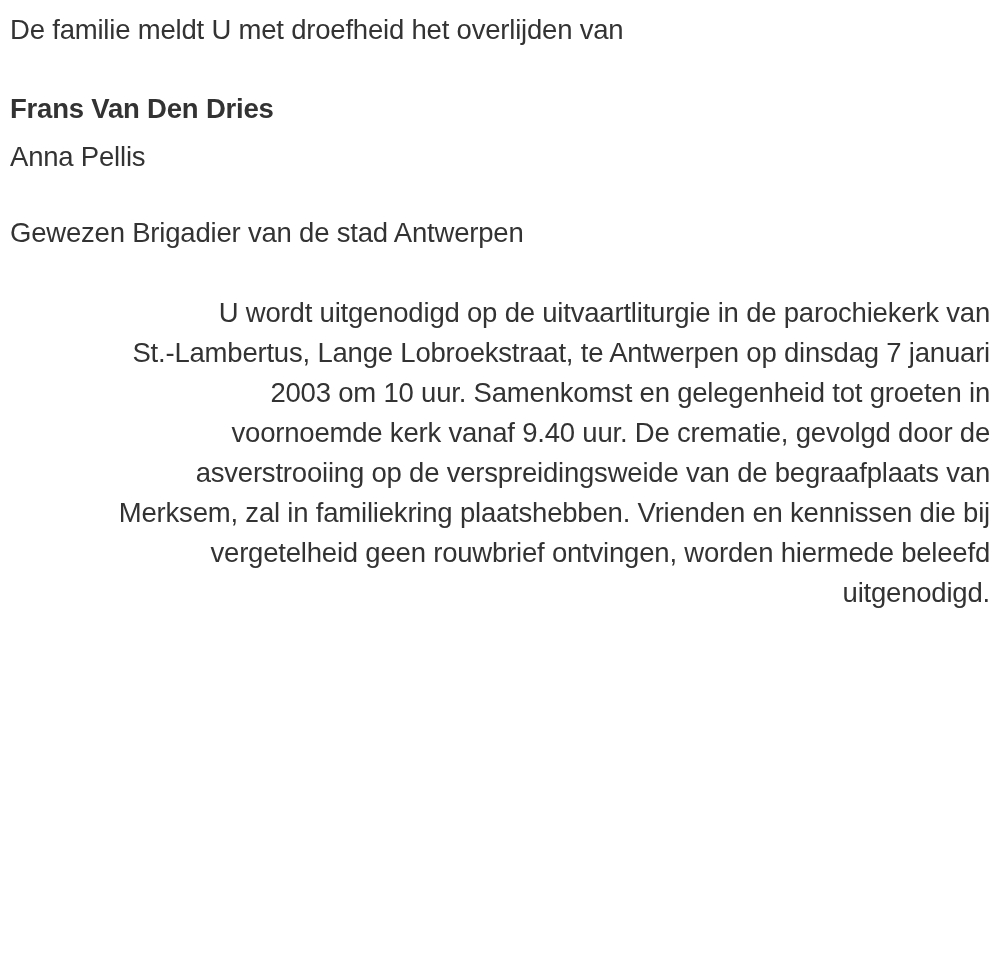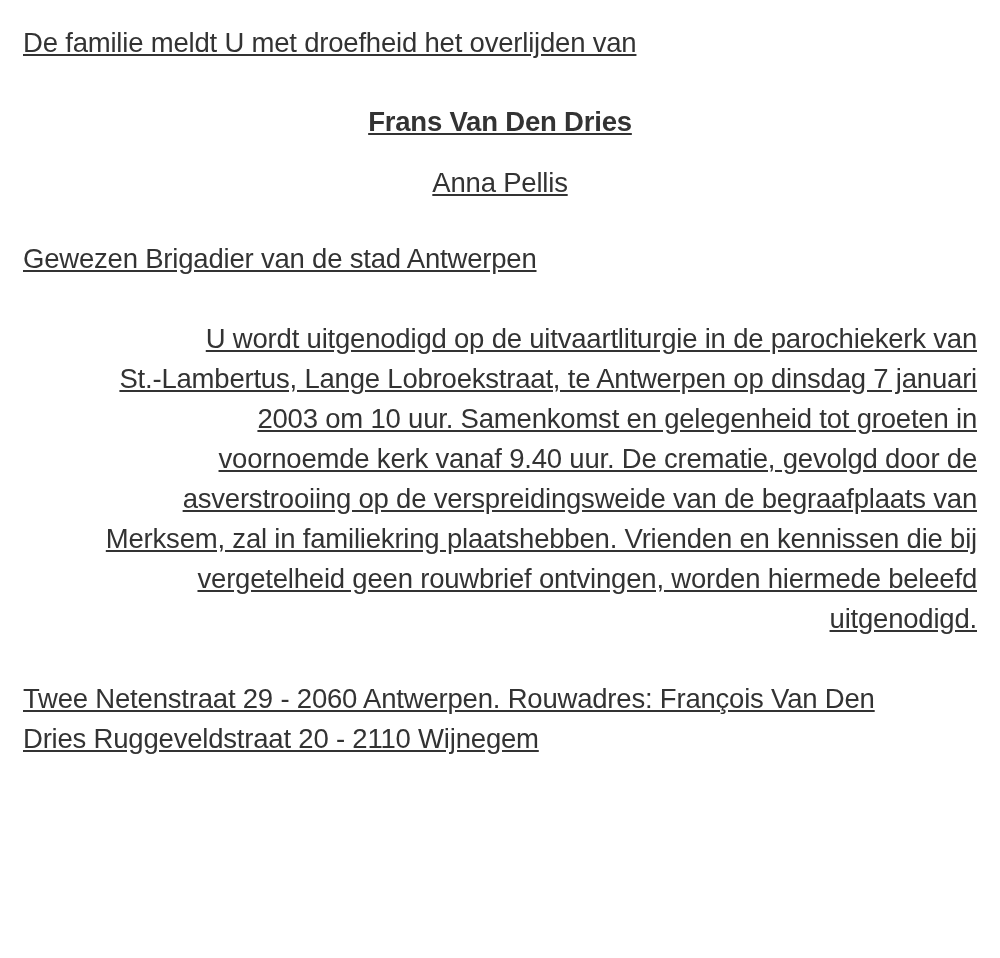--- a/index.html
+++ b/index.html
@@ -14,26 +14,25 @@
     padding: 10px 10px 0 10px;
     background: #ffffff;
     overflow: hidden;
     font-family: "Liberation Sans", "DejaVu Sans", sans-serif;
     color: #333333;
     font-size: 27.5px;
     font-weight: 400;
     letter-spacing: -0.2px;
   }
   .page p {
-    margin: 13px;
+    margin: 0;
     white-space: pre; 
-    text-decoration: underline;
   }
   .lh40 { line-height: 40px; }
-  .lh48 { line-height: 48px; text-align: center; }
+  .lh48 { line-height: 48px; }
   .intro        { margin-bottom: 35px !important; }
   .deceased     { font-weight: 700; }
   .spouse       { margin-bottom: 32px !important; }
   .former-title { margin-bottom: 40px !important; }
   .life         { margin-bottom: 39px !important; }
   .funeral      { margin-bottom: 40px !important; text-align: right; }
 </style>
 </head>
 <body>
 
@@ -50,15 +49,13 @@
 
   <p class="funeral lh40">U wordt uitgenodigd op de uitvaartliturgie in de parochiekerk van
 St.-Lambertus, Lange Lobroekstraat, te Antwerpen op dinsdag 7 januari
 2003 om 10 uur. Samenkomst en gelegenheid tot groeten in
 voornoemde kerk vanaf 9.40 uur. De crematie, gevolgd door de
 asverstrooiing op de verspreidingsweide van de begraafplaats van
 Merksem, zal in familiekring plaatshebben. Vrienden en kennissen die bij
 vergetelheid geen rouwbrief ontvingen, worden hiermede beleefd
 uitgenodigd.</p>
 
-  <p class="lh40">Twee Netenstraat 29 - 2060 Antwerpen. Rouwadres: François Van Den
-Dries Ruggeveldstraat 20 - 2110 Wijnegem</p>
 </div>
 
 </body></html>

